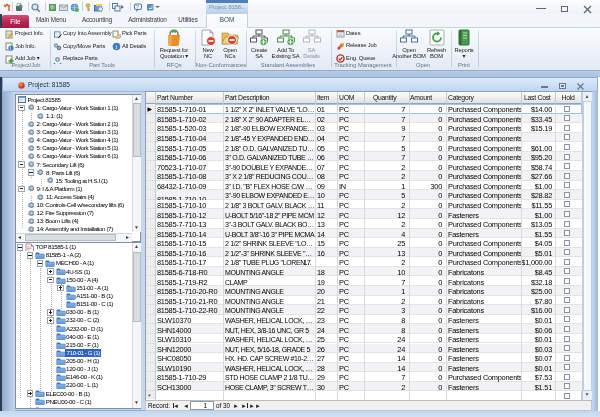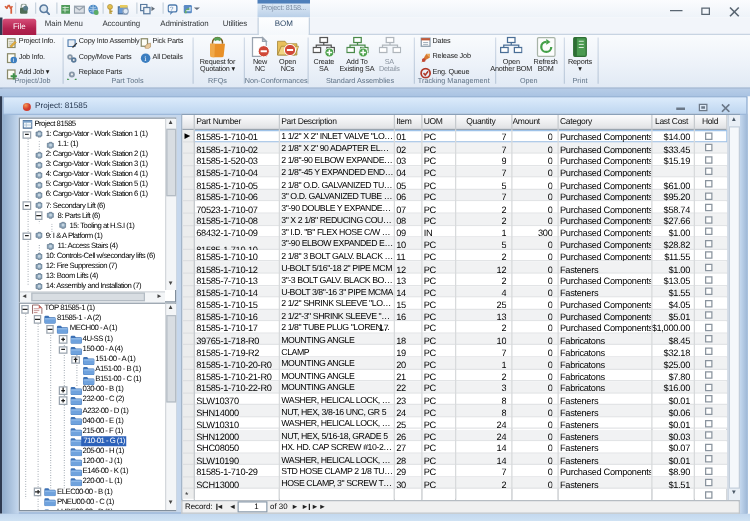--- a/index.html
+++ b/index.html
@@ -745,21 +745,21 @@
 <div class="a txt" style="left:225px;top:259.47999999999996px;width:90px;font-size:7px;letter-spacing:-0.35px;color:#000;overflow:hidden;text-overflow:ellipsis">2 1/8" TUBE PLUG "LORENZ" #</div>
 <div class="a txt" style="left:303px;top:259.47999999999996px;width:20px;font-size:7.4px;letter-spacing:-0.25px;color:#000;overflow:hidden">17</div>
 <div class="a txt" style="left:339px;top:259.47999999999996px;width:25px;font-size:7.4px;letter-spacing:-0.25px;color:#000;overflow:hidden">PC</div>
 <div class="a txt" style="left:364px;top:259.47999999999996px;width:41px;font-size:7.4px;letter-spacing:-0.25px;color:#000;overflow:hidden;text-align:right">2</div>
 <div class="a txt" style="left:409px;top:259.47999999999996px;width:33px;font-size:7.4px;letter-spacing:-0.25px;color:#000;overflow:hidden;text-align:right">0</div>
 <div class="a txt" style="left:448px;top:259.47999999999996px;width:73px;font-size:7.4px;letter-spacing:-0.25px;color:#000;overflow:hidden">Purchased Components</div>
 <div class="a txt" style="left:521px;top:259.47999999999996px;width:31px;font-size:7.4px;letter-spacing:-0.25px;color:#000;overflow:hidden;text-align:right">$1,000.00</div>
 <div class="a" style="left:564px;top:258.88px;width:6px;height:6px;background:#fff;border:1px solid #8a949e"></div>
 <div class="a" style="left:155.5px;top:266.86px;width:426.5px;height:9.58px;background:#f1f2f3;border-bottom:1px solid #e2e4e6"></div>
 <div class="a" style="left:146px;top:275.44px;width:9.5px;height:1px;background:#dddfe1"></div>
-<div class="a txt" style="left:157px;top:269.06px;width:68px;font-size:7.4px;letter-spacing:-0.25px;color:#000;overflow:hidden">39765-1-718-R0</div>
+<div class="a txt" style="left:157px;top:269.06px;width:68px;font-size:7.4px;letter-spacing:-0.25px;color:#000;overflow:hidden">81585-6-718-R0</div>
 <div class="a txt" style="left:225px;top:269.06px;width:90px;font-size:7px;letter-spacing:-0.35px;color:#000;overflow:hidden;text-overflow:ellipsis">MOUNTING ANGLE</div>
 <div class="a txt" style="left:317px;top:269.06px;width:20px;font-size:7.4px;letter-spacing:-0.25px;color:#000;overflow:hidden">18</div>
 <div class="a txt" style="left:339px;top:269.06px;width:25px;font-size:7.4px;letter-spacing:-0.25px;color:#000;overflow:hidden">PC</div>
 <div class="a txt" style="left:364px;top:269.06px;width:41px;font-size:7.4px;letter-spacing:-0.25px;color:#000;overflow:hidden;text-align:right">10</div>
 <div class="a txt" style="left:409px;top:269.06px;width:33px;font-size:7.4px;letter-spacing:-0.25px;color:#000;overflow:hidden;text-align:right">0</div>
 <div class="a txt" style="left:448px;top:269.06px;width:73px;font-size:7.4px;letter-spacing:-0.25px;color:#000;overflow:hidden">Fabricatons</div>
 <div class="a txt" style="left:521px;top:269.06px;width:31px;font-size:7.4px;letter-spacing:-0.25px;color:#000;overflow:hidden;text-align:right">$8.45</div>
 <div class="a" style="left:564px;top:268.46000000000004px;width:6px;height:6px;background:#fff;border:1px solid #8a949e"></div>
 <div class="a" style="left:155.5px;top:276.44px;width:426.5px;height:9.58px;background:#fff;border-bottom:1px solid #e2e4e6"></div>
 <div class="a" style="left:146px;top:285.02px;width:9.5px;height:1px;background:#dddfe1"></div>
@@ -873,21 +873,21 @@
 <div class="a" style="left:564px;top:364.26000000000005px;width:6px;height:6px;background:#fff;border:1px solid #8a949e"></div>
 <div class="a" style="left:155.5px;top:372.24px;width:426.5px;height:9.58px;background:#fff;border-bottom:1px solid #e2e4e6"></div>
 <div class="a" style="left:146px;top:380.82px;width:9.5px;height:1px;background:#dddfe1"></div>
 <div class="a txt" style="left:157px;top:374.44px;width:68px;font-size:7.4px;letter-spacing:-0.25px;color:#000;overflow:hidden">81585-1-710-29</div>
 <div class="a txt" style="left:225px;top:374.44px;width:90px;font-size:7px;letter-spacing:-0.35px;color:#000;overflow:hidden;text-overflow:ellipsis">STD HOSE CLAMP 2 1/8 TUBE </div>
 <div class="a txt" style="left:317px;top:374.44px;width:20px;font-size:7.4px;letter-spacing:-0.25px;color:#000;overflow:hidden">29</div>
 <div class="a txt" style="left:339px;top:374.44px;width:25px;font-size:7.4px;letter-spacing:-0.25px;color:#000;overflow:hidden">PC</div>
 <div class="a txt" style="left:364px;top:374.44px;width:41px;font-size:7.4px;letter-spacing:-0.25px;color:#000;overflow:hidden;text-align:right">7</div>
 <div class="a txt" style="left:409px;top:374.44px;width:33px;font-size:7.4px;letter-spacing:-0.25px;color:#000;overflow:hidden;text-align:right">0</div>
 <div class="a txt" style="left:448px;top:374.44px;width:73px;font-size:7.4px;letter-spacing:-0.25px;color:#000;overflow:hidden">Purchased Components</div>
-<div class="a txt" style="left:521px;top:374.44px;width:31px;font-size:7.4px;letter-spacing:-0.25px;color:#000;overflow:hidden;text-align:right">$8.90</div>
+<div class="a txt" style="left:521px;top:374.44px;width:31px;font-size:7.4px;letter-spacing:-0.25px;color:#000;overflow:hidden;text-align:right">$7.53</div>
 <div class="a" style="left:564px;top:373.84000000000003px;width:6px;height:6px;background:#fff;border:1px solid #8a949e"></div>
 <div class="a" style="left:155.5px;top:381.82px;width:426.5px;height:9.58px;background:#f1f2f3;border-bottom:1px solid #e2e4e6"></div>
 <div class="a" style="left:146px;top:390.4px;width:9.5px;height:1px;background:#dddfe1"></div>
 <div class="a txt" style="left:157px;top:384.02px;width:68px;font-size:7.4px;letter-spacing:-0.25px;color:#000;overflow:hidden">SCH13000</div>
 <div class="a txt" style="left:225px;top:384.02px;width:90px;font-size:7px;letter-spacing:-0.35px;color:#000;overflow:hidden;text-overflow:ellipsis">HOSE CLAMP, 3" SCREW TYPE,</div>
 <div class="a txt" style="left:317px;top:384.02px;width:20px;font-size:7.4px;letter-spacing:-0.25px;color:#000;overflow:hidden">30</div>
 <div class="a txt" style="left:339px;top:384.02px;width:25px;font-size:7.4px;letter-spacing:-0.25px;color:#000;overflow:hidden">PC</div>
 <div class="a txt" style="left:364px;top:384.02px;width:41px;font-size:7.4px;letter-spacing:-0.25px;color:#000;overflow:hidden;text-align:right">2</div>
 <div class="a txt" style="left:409px;top:384.02px;width:33px;font-size:7.4px;letter-spacing:-0.25px;color:#000;overflow:hidden;text-align:right">0</div>
 <div class="a txt" style="left:448px;top:384.02px;width:73px;font-size:7.4px;letter-spacing:-0.25px;color:#000;overflow:hidden">Fasteners</div>

